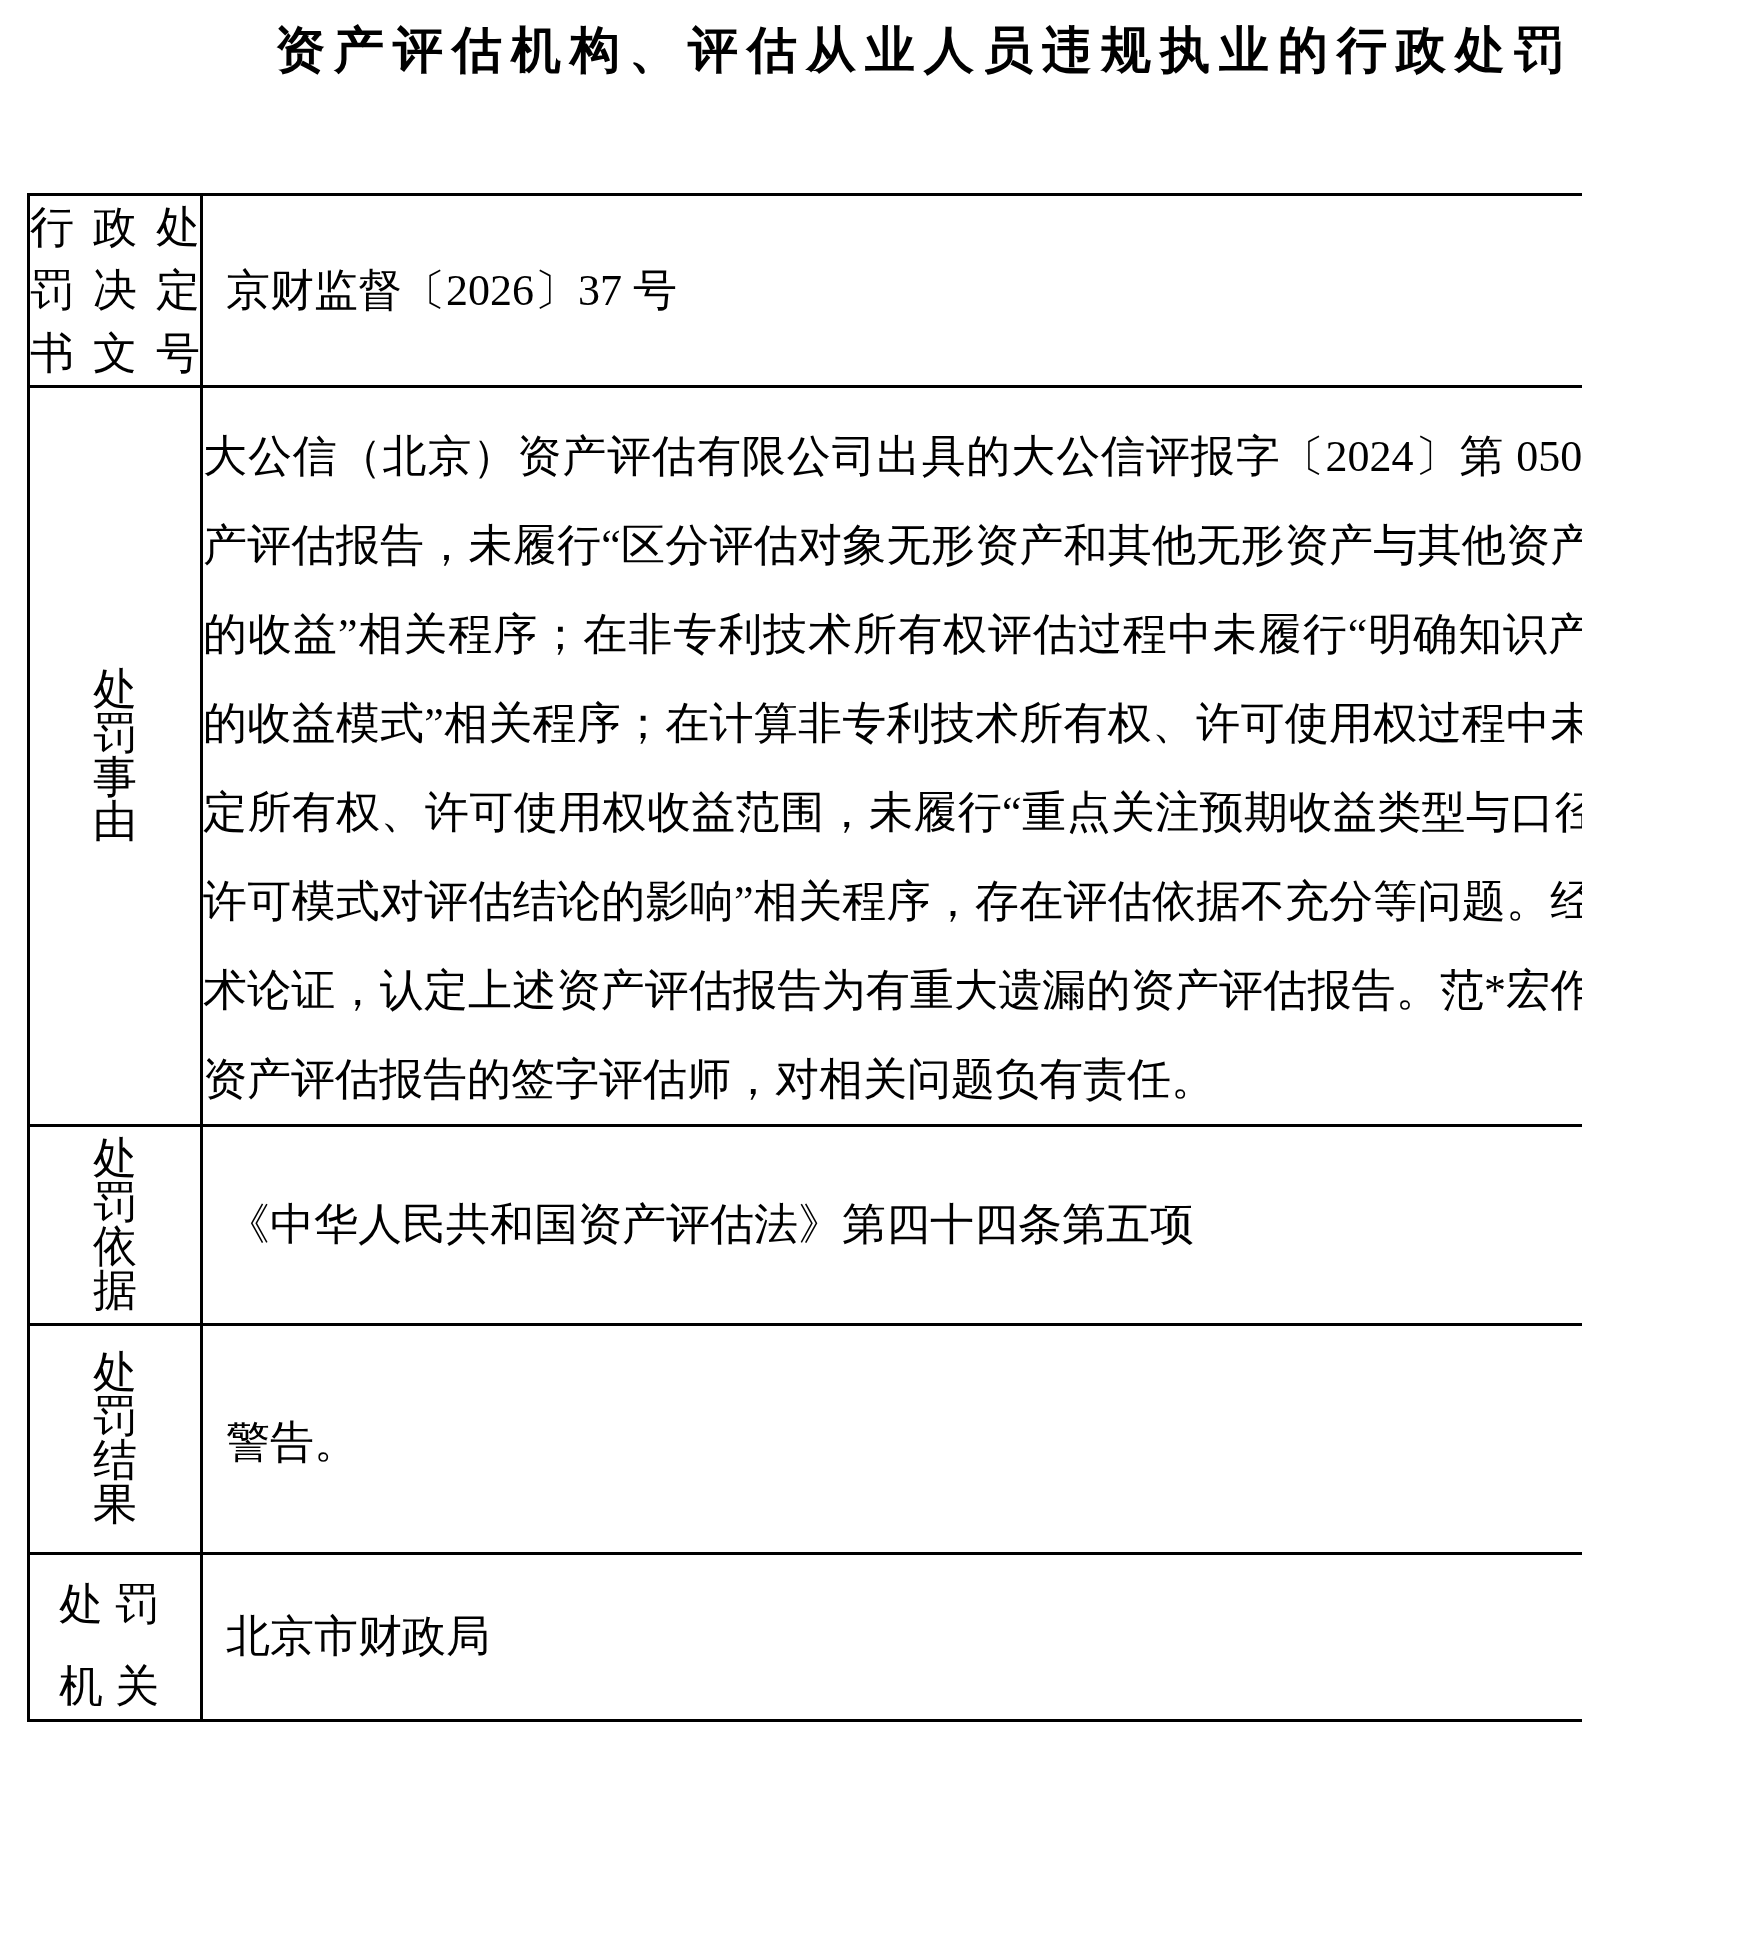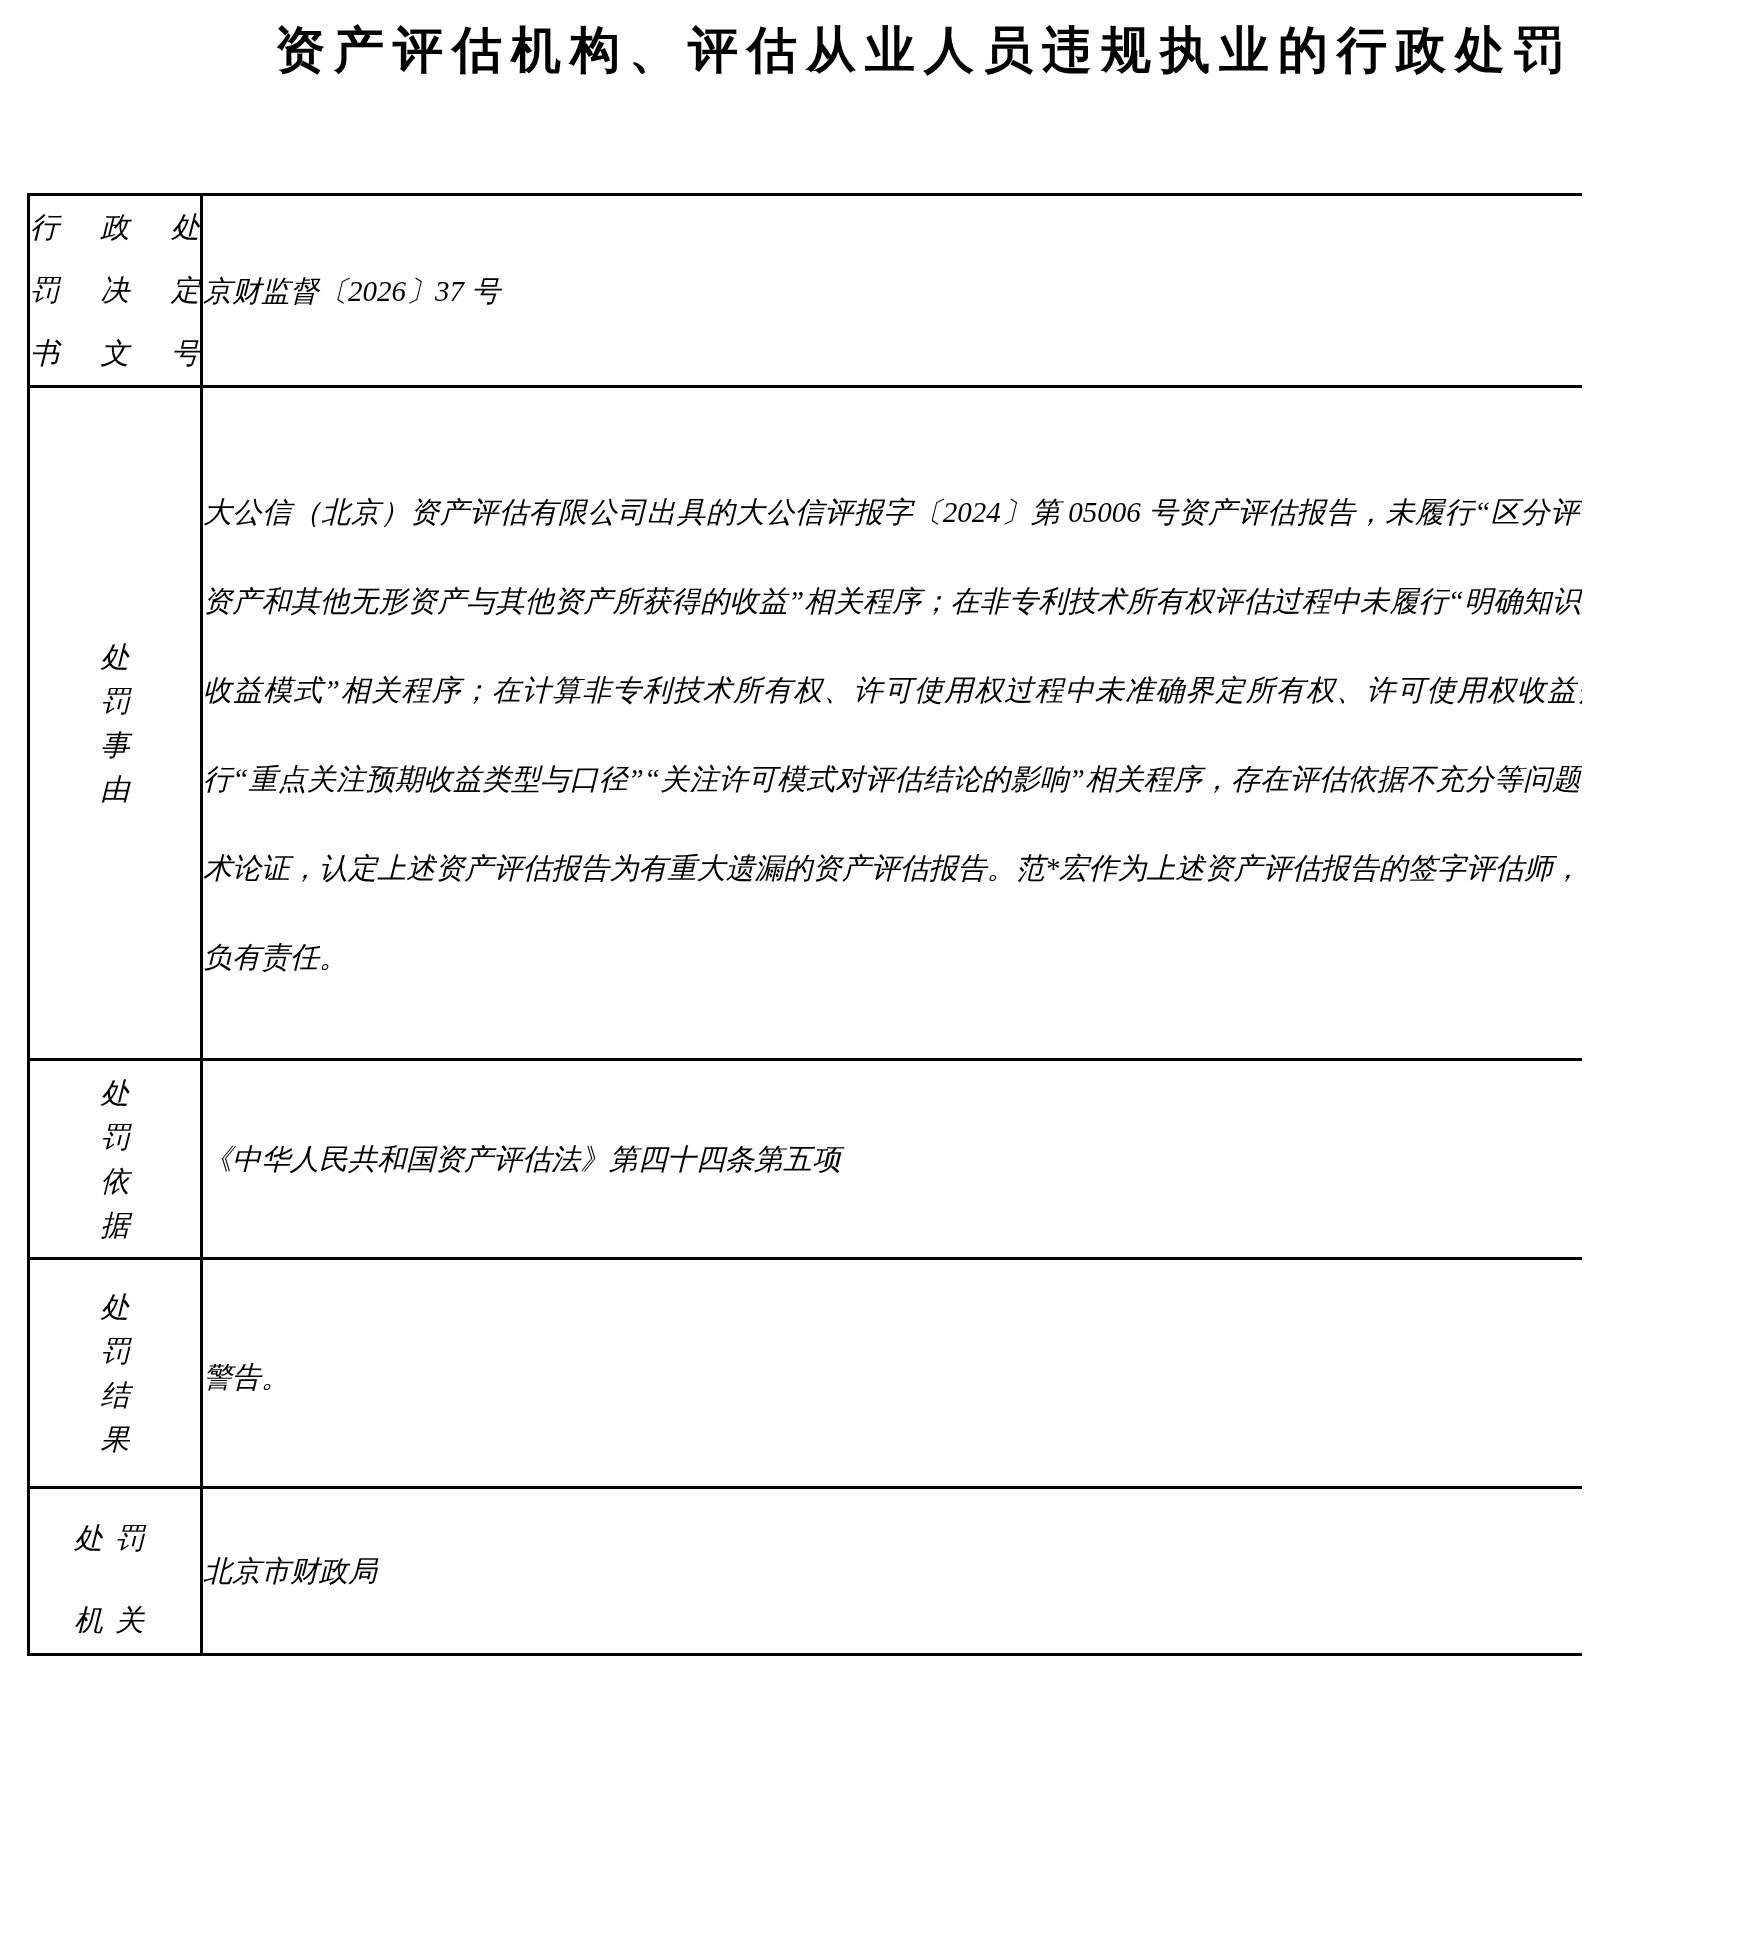--- a/index.html
+++ b/index.html
@@ -28,22 +28,21 @@
     line-height: 1.3;
     white-space: nowrap;
   }
   table.penalty-table {
     position: absolute;
     left: 27px;
     top: 193px;
     width: 1703px;
     border-collapse: collapse;
     table-layout: fixed;
-    font-size: 29px;
-    font-style: italic;
+    font-size: 44px;
   }
   table.penalty-table td {
     border: 3px solid #000000;
     vertical-align: middle;
     padding: 0;
   }
   col.c-label { width: 173px; }
   td.label-cell { padding: 0 20px; }
   td.value-cell { padding: 0 24px 0 22px; }
 
@@ -63,21 +62,21 @@
   tr.r1 { height: 188px; }
   tr.r2 { height: 189px; }
   tr.r3 { height: 673px; }
   tr.r4 { height: 199px; }
   tr.r5 { height: 229px; }
   tr.r6 { height: 126px; }
   tr.r7 { height: 133px; }
 
   td.v-top { vertical-align: top; }
   td.v-top .value-text { padding-top: 8px; line-height: 52px; }
-  .value-text { line-height: 52px; }
+  .value-text { line-height: 52px; padding-left: 23px; }
 
   td.para-cell { vertical-align: top; }
   .para-text {
     padding-top: 24px;
     line-height: 89px;
     text-align: justify;
   }
 </style>
 </head>
 <body>

